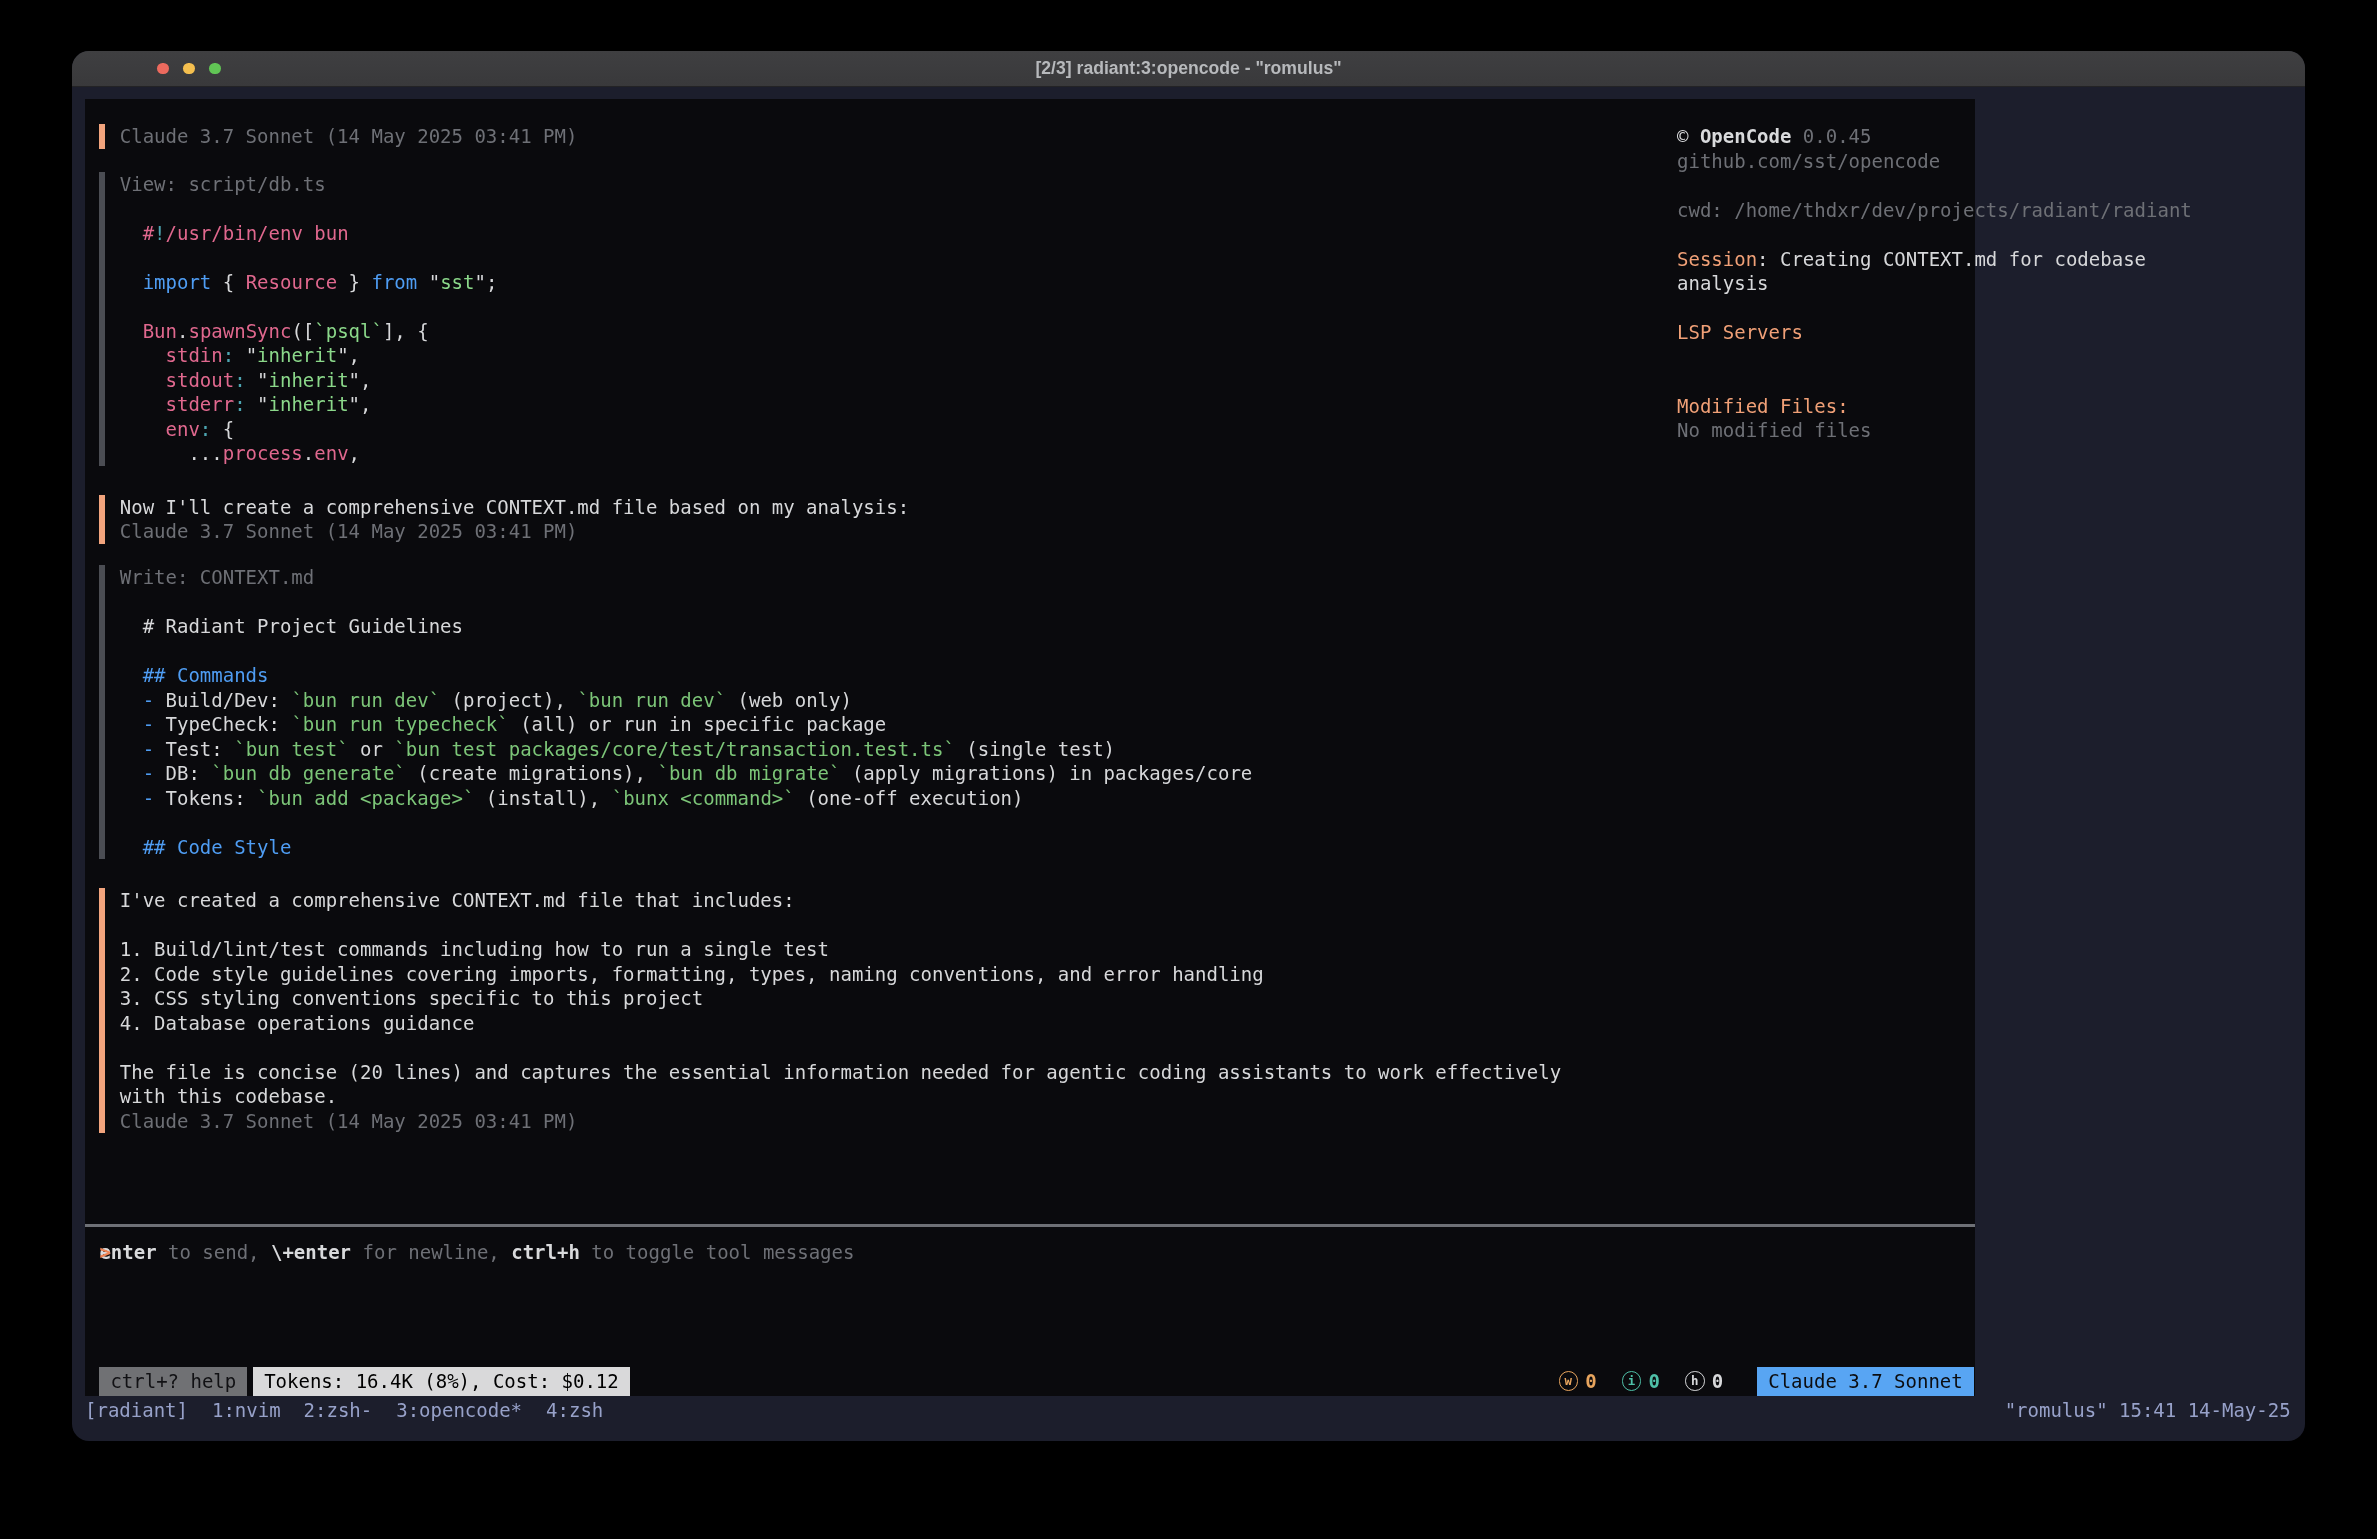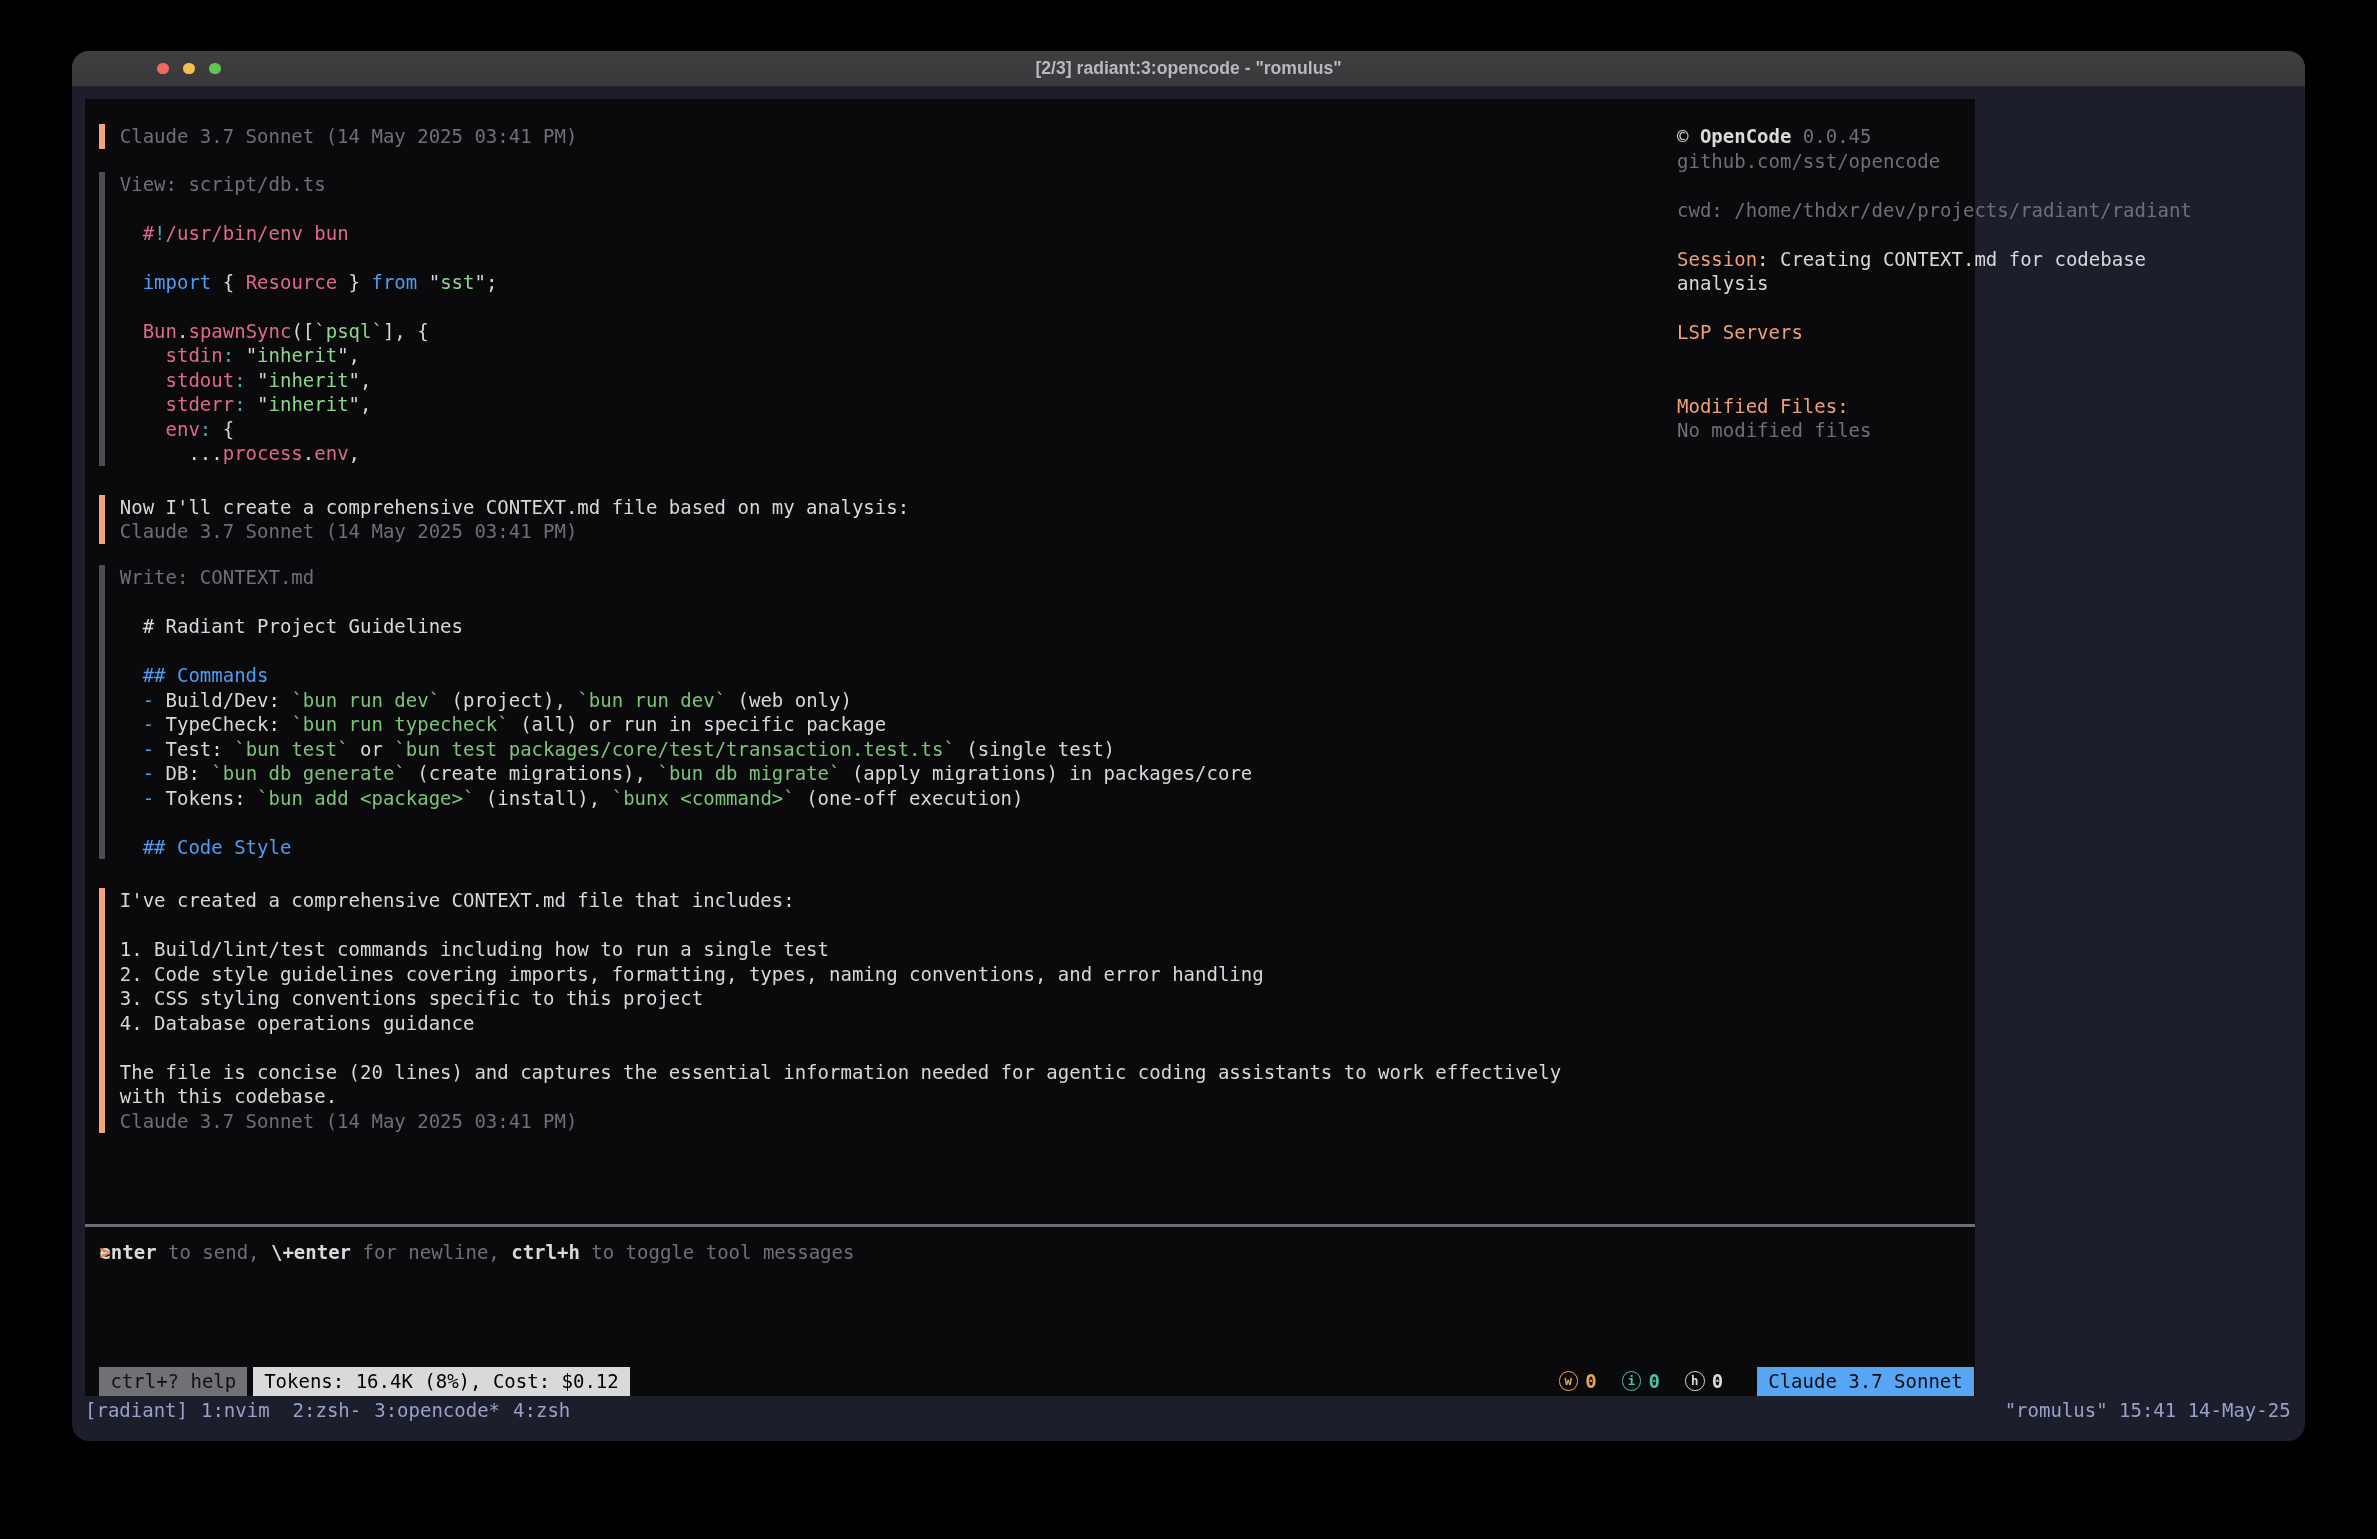--- a/index.html
+++ b/index.html
@@ -70,21 +70,21 @@
   .tone-orange{color:#e8a55e;}
   .tone-teal{color:#4fc0a8;}
   .tone-white{color:#d8d9db;}
   .badge.model{background:#58a5f3;color:#0c0d10;margin-left:9px;}
   .tmux{
     position:absolute;left:13px;right:14.4px;top:1347px;height:25px;
     display:flex;justify-content:space-between;align-items:center;
     color:#97a1c9;white-space:pre;
   }
   .tmux-left{display:flex;white-space:pre;}
-  .tmux-win{margin-left:13px;}
+  .tmux-win{margin-left:24px;}
   .tmux-win.gap2{margin-left:23px;}
 </style>
 </head>
 <body>
 
 <div class="window">
 
   <div class="titlebar">
     <div class="lights">
       <span class="light red"></span>

